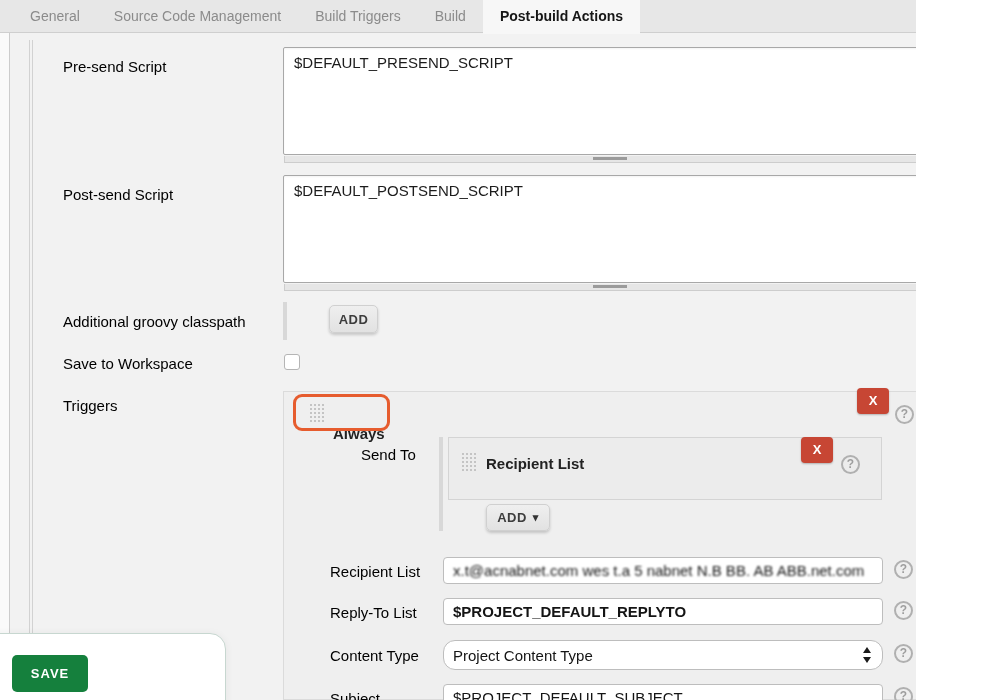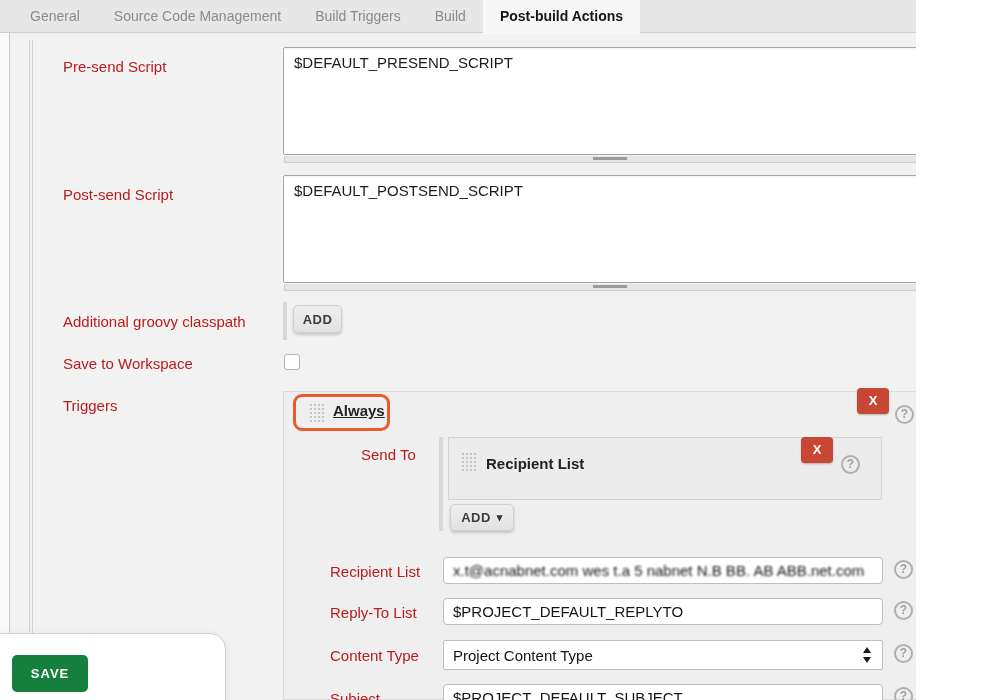--- a/index.html
+++ b/index.html
@@ -14,60 +14,60 @@
     cursor:pointer; white-space:nowrap; }
   .tab.active { background:#f7f7f7; color:#161616; font-weight:bold; height:34px; }
 
   
   .gutter { position:absolute; left:0; top:33px; width:10px; height:667px; background:#fafafa;
     border-right:1px solid #cccccc; }
   .rail { position:absolute; left:29px; top:40px; width:4px; height:593px;
     border-left:1px solid #d2d2d2; border-right:1px solid #d2d2d2; }
 
   
-  .lbl { position:absolute; font-size:15px; color:#b91c1c; white-space:nowrap; }
+  .lbl { position:absolute; font-size:15px; color:#000000; white-space:nowrap; }
   .lbl.b { font-weight:bold; color:#222; }
   textarea.ta { position:absolute; left:283px; width:652px; height:108px; resize:none;
     background:#fff; border:1px solid #a8a8a8; border-radius:2px; padding:6px 10px;
     font-family:"Liberation Sans", sans-serif; font-size:15px; color:#1c1c1c;
     box-shadow:inset 0 1px 2px rgba(0,0,0,.05); overflow:hidden; }
   .grip-corner { position:absolute; width:11px; height:11px; pointer-events:none;
     background:repeating-linear-gradient(135deg, transparent 0 2px, #9a9a9a 2px 3px); }
   .dragbar { position:absolute; left:284px; width:651px; height:7px; background:#e6e6e6;
     border:1px solid #cdcdcd; border-top:none; cursor:ns-resize; }
   .dragbar .nub { position:absolute; left:50%; top:1px; width:34px; height:3px; margin-left:-17px;
     background:#9b9b9b; }
   .help { position:absolute; width:19px; height:19px; border:2px solid #b0b0b0; border-radius:50%;
     color:#9e9e9e; font-size:12px; font-weight:bold; line-height:15px; text-align:center;
     cursor:pointer; background:transparent; }
   .addbtn { position:absolute; background:linear-gradient(#efefef,#e2e2e2); border:1px solid #d0d0d0;
     border-radius:5px; box-shadow:0 2px 3px rgba(0,0,0,.18); font-size:13px; font-weight:bold;
     color:#3d3d3d; letter-spacing:.5px; cursor:pointer;
     display:flex; align-items:center; justify-content:center; gap:6px;
-    font-family:"Liberation Sans", sans-serif; }
+    font-family:"Liberation Sans", sans-serif;margin-left:36px; }
   .vbar { position:absolute; width:4px; background:#d8d8d8; }
   .checkbox { position:absolute; width:16px; height:16px; background:#fff;
     border:1px solid #b5b5b5; border-radius:3px; cursor:pointer; appearance:none; }
   .xbtn { position:absolute; width:32px; height:26px; background:#c74634; border:none;
     border-radius:4px; color:#fff; font-weight:bold; font-size:13px; text-transform:uppercase;
     box-shadow:0 1px 2px rgba(0,0,0,.25); cursor:pointer; line-height:26px; text-align:center;
     font-family:"Liberation Sans", sans-serif; }
   .dots { position:absolute; width:16px; height:20px; cursor:move;
     background-image:radial-gradient(#c4c4c4 1px, transparent 1.2px);
     background-size:4px 4px; }
   .panel { position:absolute; background:#efefef; border:1px solid #dbdbdb; }
   .subpanel { position:absolute; background:#ececec; border:1px solid #d4d4d4; }
   .hlbox { position:absolute; border:3px solid #e65c2e; border-radius:9px; pointer-events:none; z-index:4; }
   input.txt, .fakeinput { position:absolute; left:443px; width:440px; height:27px; background:#fff;
     border:1px solid #bdbdbd; border-radius:4px; padding:0 9px; font-size:15px; color:#141414;
     font-family:"Liberation Sans", sans-serif; }
   .fakeinput { display:flex; align-items:center; overflow:hidden; white-space:nowrap; }
   .fakeinput .blurred { filter:blur(1.2px); }
   .selectbox { position:absolute; left:443px; width:440px; height:30px; background:#fff;
-    border:1px solid #bdbdbd; border-radius:2px; padding:0 26px 0 9px; font-size:15px; color:#141414;
+    border:1px solid #bdbdbd; border-radius:12px; padding:0 26px 0 9px; font-size:15px; color:#141414;
     display:flex; align-items:center; cursor:pointer; }
   .sel-arrows { position:absolute; right:10px; top:5px; width:9px; height:18px; }
   .sel-arrows .up { position:absolute; top:1px; left:0; width:0; height:0;
     border-left:4.5px solid transparent; border-right:4.5px solid transparent; border-bottom:6px solid #1a1a1a; }
   .sel-arrows .dn { position:absolute; bottom:1px; left:0; width:0; height:0;
     border-left:4.5px solid transparent; border-right:4.5px solid transparent; border-top:6px solid #1a1a1a; }
   .caret { font-size:11px; color:#333; }
 
   
   .savepanel { position:absolute; left:-16px; top:633px; width:242px; height:90px; background:#fff;
@@ -121,21 +121,21 @@
   <div class="lbl" style="left:63px; top:355px;">Save to Workspace</div>
   <input type="checkbox" class="checkbox" style="left: 284px; top: 354px;">
   <div class="help" style="left:950px; top:350px;">?</div>
 
   <div class="lbl" style="left:63px; top:397px;">Triggers</div>
   <div class="panel" style="left:283px; top:391px; width:653px; height:309px;"></div>
   <div class="help" style="left:950px; top:391px;">?</div>
 
   <div class="hlbox" style="left:293px; top:394px; width:97px; height:37px;"></div>
   <div class="dots" style="left:309px; top:403px;"></div>
-  <div class="lbl b" style="left:333px; top:402px;text-decoration:underline;">Always</div>
+  <div class="lbl b" style="left:333px; top:425px;">Always</div>
   <button class="xbtn" style="left:857px; top:388px;">x</button>
   <div class="help" style="left:895px; top:405px;">?</div>
 
   <div class="lbl" style="left:330px; top:446px;margin-left:31px;">Send To</div>
   <div class="vbar" style="left:439px; top:437px; height:94px;"></div>
   <div class="subpanel" style="left:448px; top:437px; width:434px; height:63px;"></div>
   <div class="dots" style="left:461px; top:452px;"></div>
   <div class="lbl b" style="left:486px; top:455px;">Recipient List</div>
   <button class="xbtn" style="left:801px; top:437px;">x</button>
   <div class="help" style="left:841px; top:455px;">?</div>
@@ -144,21 +144,21 @@
       <span class="caret">▾</span>
   </button>
 
   <div class="lbl" style="left:330px; top:563px;">Recipient List</div>
   <div class="fakeinput" style="top:557px;">
     <span class="blurred">x.t@acnabnet.com wes t.a 5 nabnet N.B BB. AB ABB.net.com</span>
   </div>
   <div class="help" style="left:894px; top:560px;">?</div>
 
   <div class="lbl" style="left:330px; top:604px;">Reply-To List</div>
-  <input type="text" class="txt" style="top: 598px;" value="$PROJECT_DEFAULT_REPLYTO">
+  <input type="text" class="txt" style="top: 598px; font-weight: bold;" value="$PROJECT_DEFAULT_REPLYTO">
   <div class="help" style="left:894px; top:601px;">?</div>
 
   <div class="lbl" style="left:330px; top:647px;">Content Type</div>
   <div class="selectbox" style="top:640px;">
     <span>Project Content Type</span>
     <span class="sel-arrows">
         <span class="up"></span>
         <span class="dn"></span>
       </span>
   </div>

